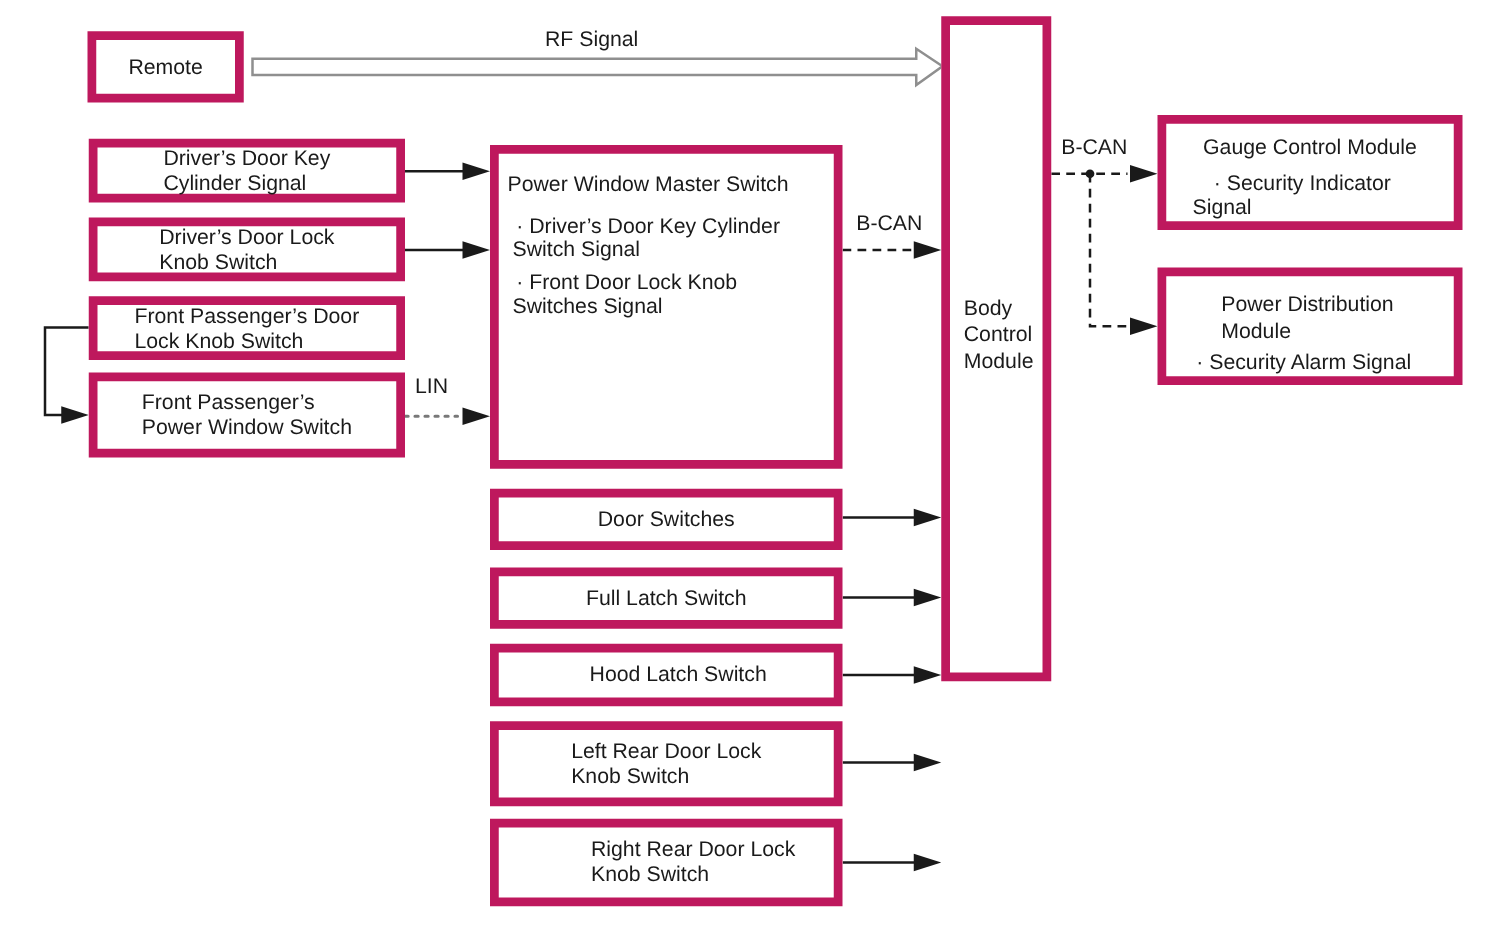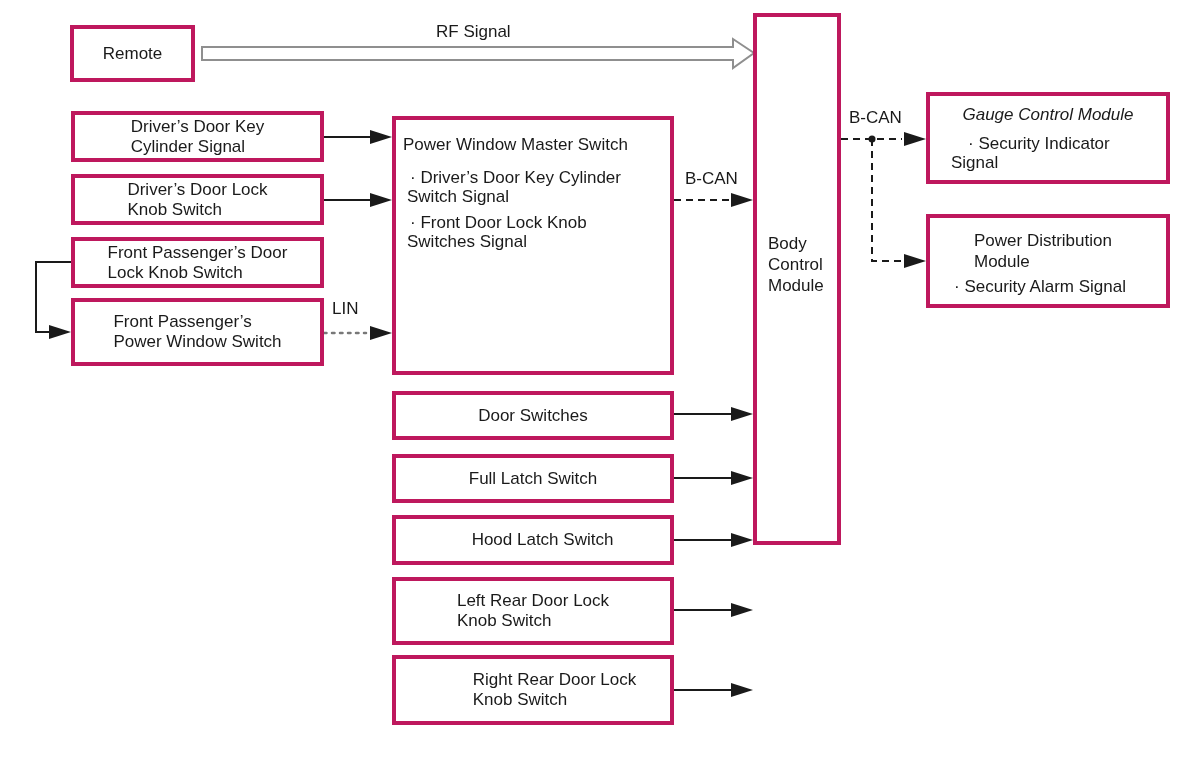--- a/index.html
+++ b/index.html
@@ -4,36 +4,36 @@
 <style>
   html,body { margin:0; padding:0; background:#ffffff; }
   .canvas {
     position:relative; width:1200px; height:758px; background:#ffffff;
     font-family:"Liberation Sans","DejaVu Sans",sans-serif;
     color:#1a1a1a; font-size:17px; overflow:hidden;
   }
   .wires { position:absolute; left:0; top:0; width:1200px; height:758px; }
   .box {
     position:absolute; box-sizing:border-box; background:#ffffff;
-    border:4px solid #be185d; line-height:20px;
+    border:7px solid #be185d; line-height:20px;
   }
   .cc { display:flex; align-items:center; justify-content:center; }
   .pre { white-space:pre-line; }
   .lbl { position:absolute; white-space:nowrap; line-height:20px; }
 
   
   .pwms-title { margin:15px 0 0 7px; }
   .pwms-sig   { margin:13px 8px 0 11px; line-height:19px; text-indent:3px; white-space:pre-line; }
   .pwms-sig.second { margin-top:7px; }
 
   
   .bcm-label { display:block; padding:216px 0 0 11px; line-height:21px; white-space:pre-line; }
 
   
-  .gcm-title { margin-top:9px; text-align:center;font-style:italic; }
+  .gcm-title { margin-top:9px; text-align:center; }
   .gcm-sig   { margin:9px 6px 0 21px; line-height:19px; text-indent:17px; white-space:pre-line; }
 
   
   .pdm-title { margin:12px 0 0 44px; line-height:21px; white-space:pre-line; }
   .pdm-sig   { margin:4px 4px 0 24px; line-height:21px; }
 </style>
 </head>
 <body>
 
 <div class="canvas">

